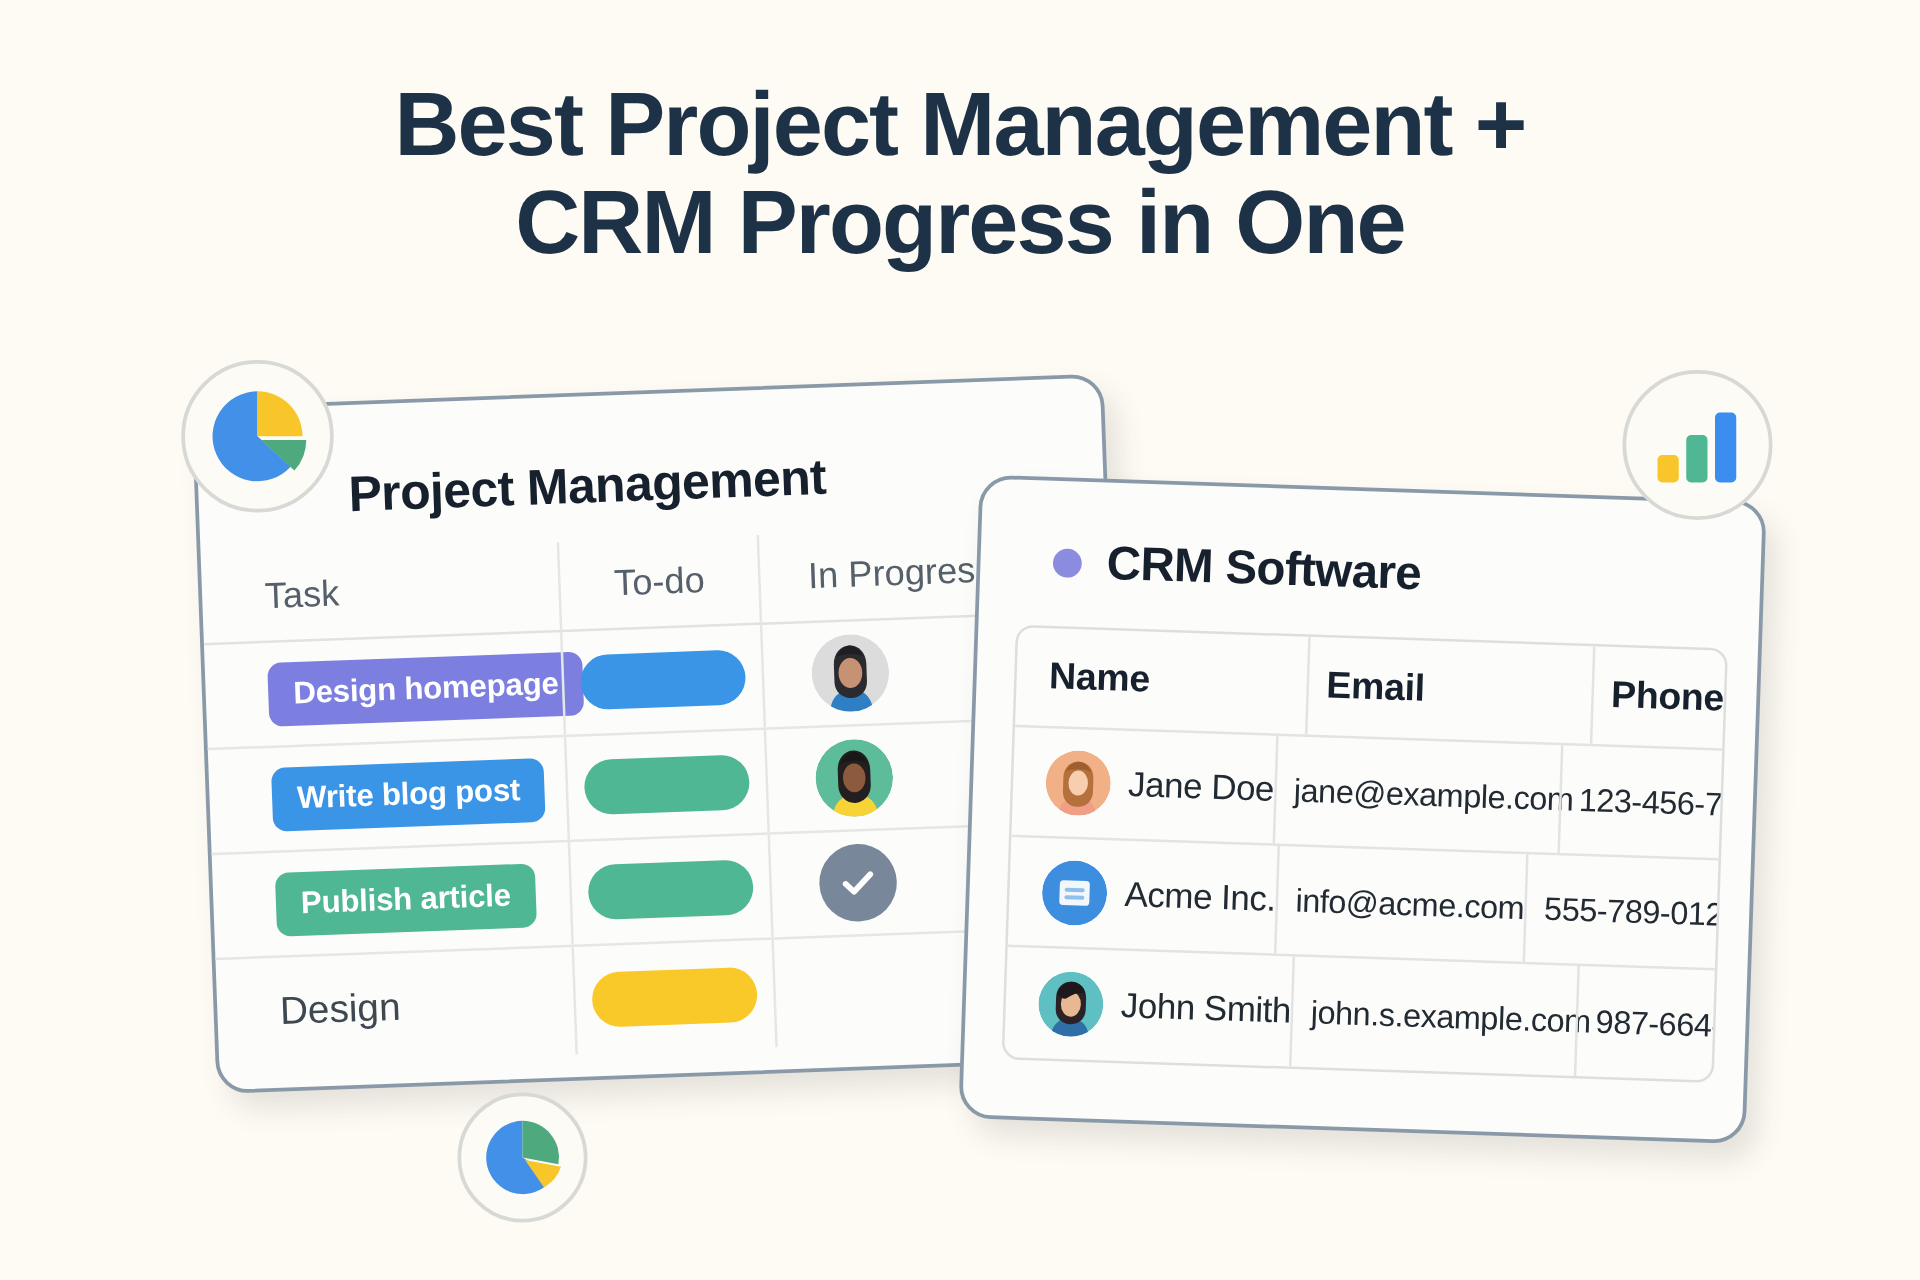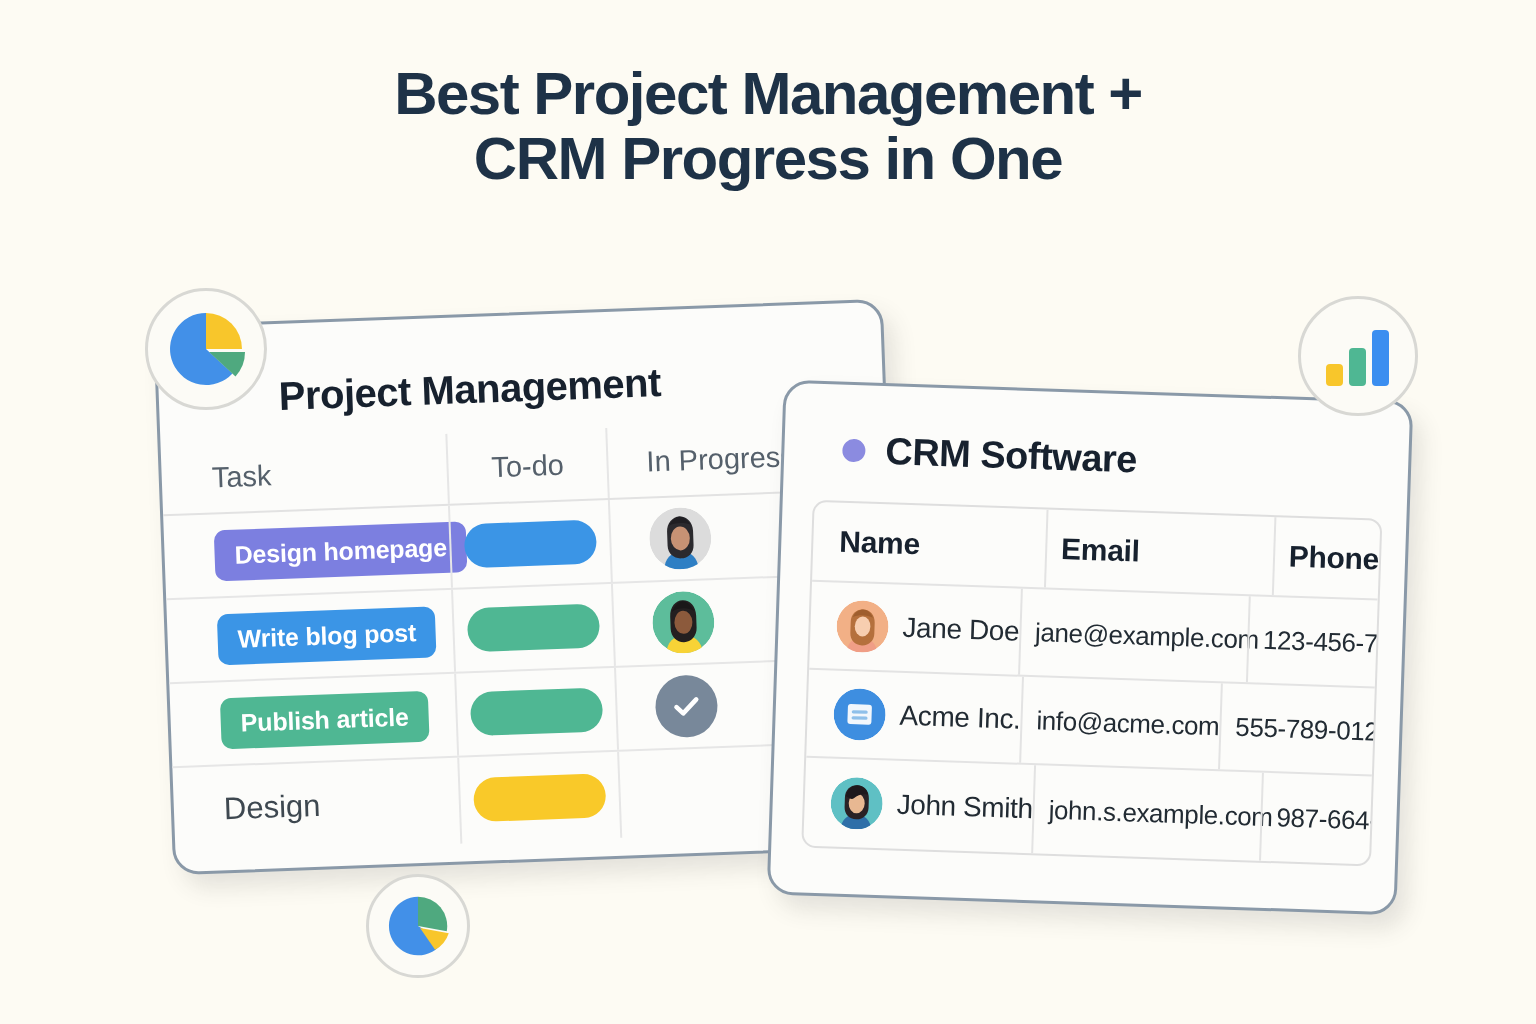--- a/index.html
+++ b/index.html
@@ -11,21 +11,21 @@
     overflow:hidden;
   }
 
   
   #headline{
     position:absolute;
     left:0; top:62px; width:1536px;
     text-align:center;
     color:#1E3247;
     font-weight:bold;
-    font-size:60px;
+    font-size:72px;
     line-height:1.08;
     letter-spacing:-1.5px;
   }
   #headline .line{ display:block; }
 
   
   .card{
     position:absolute;
     background:#FCFCFA;
     border:3px solid #8A99A8;

